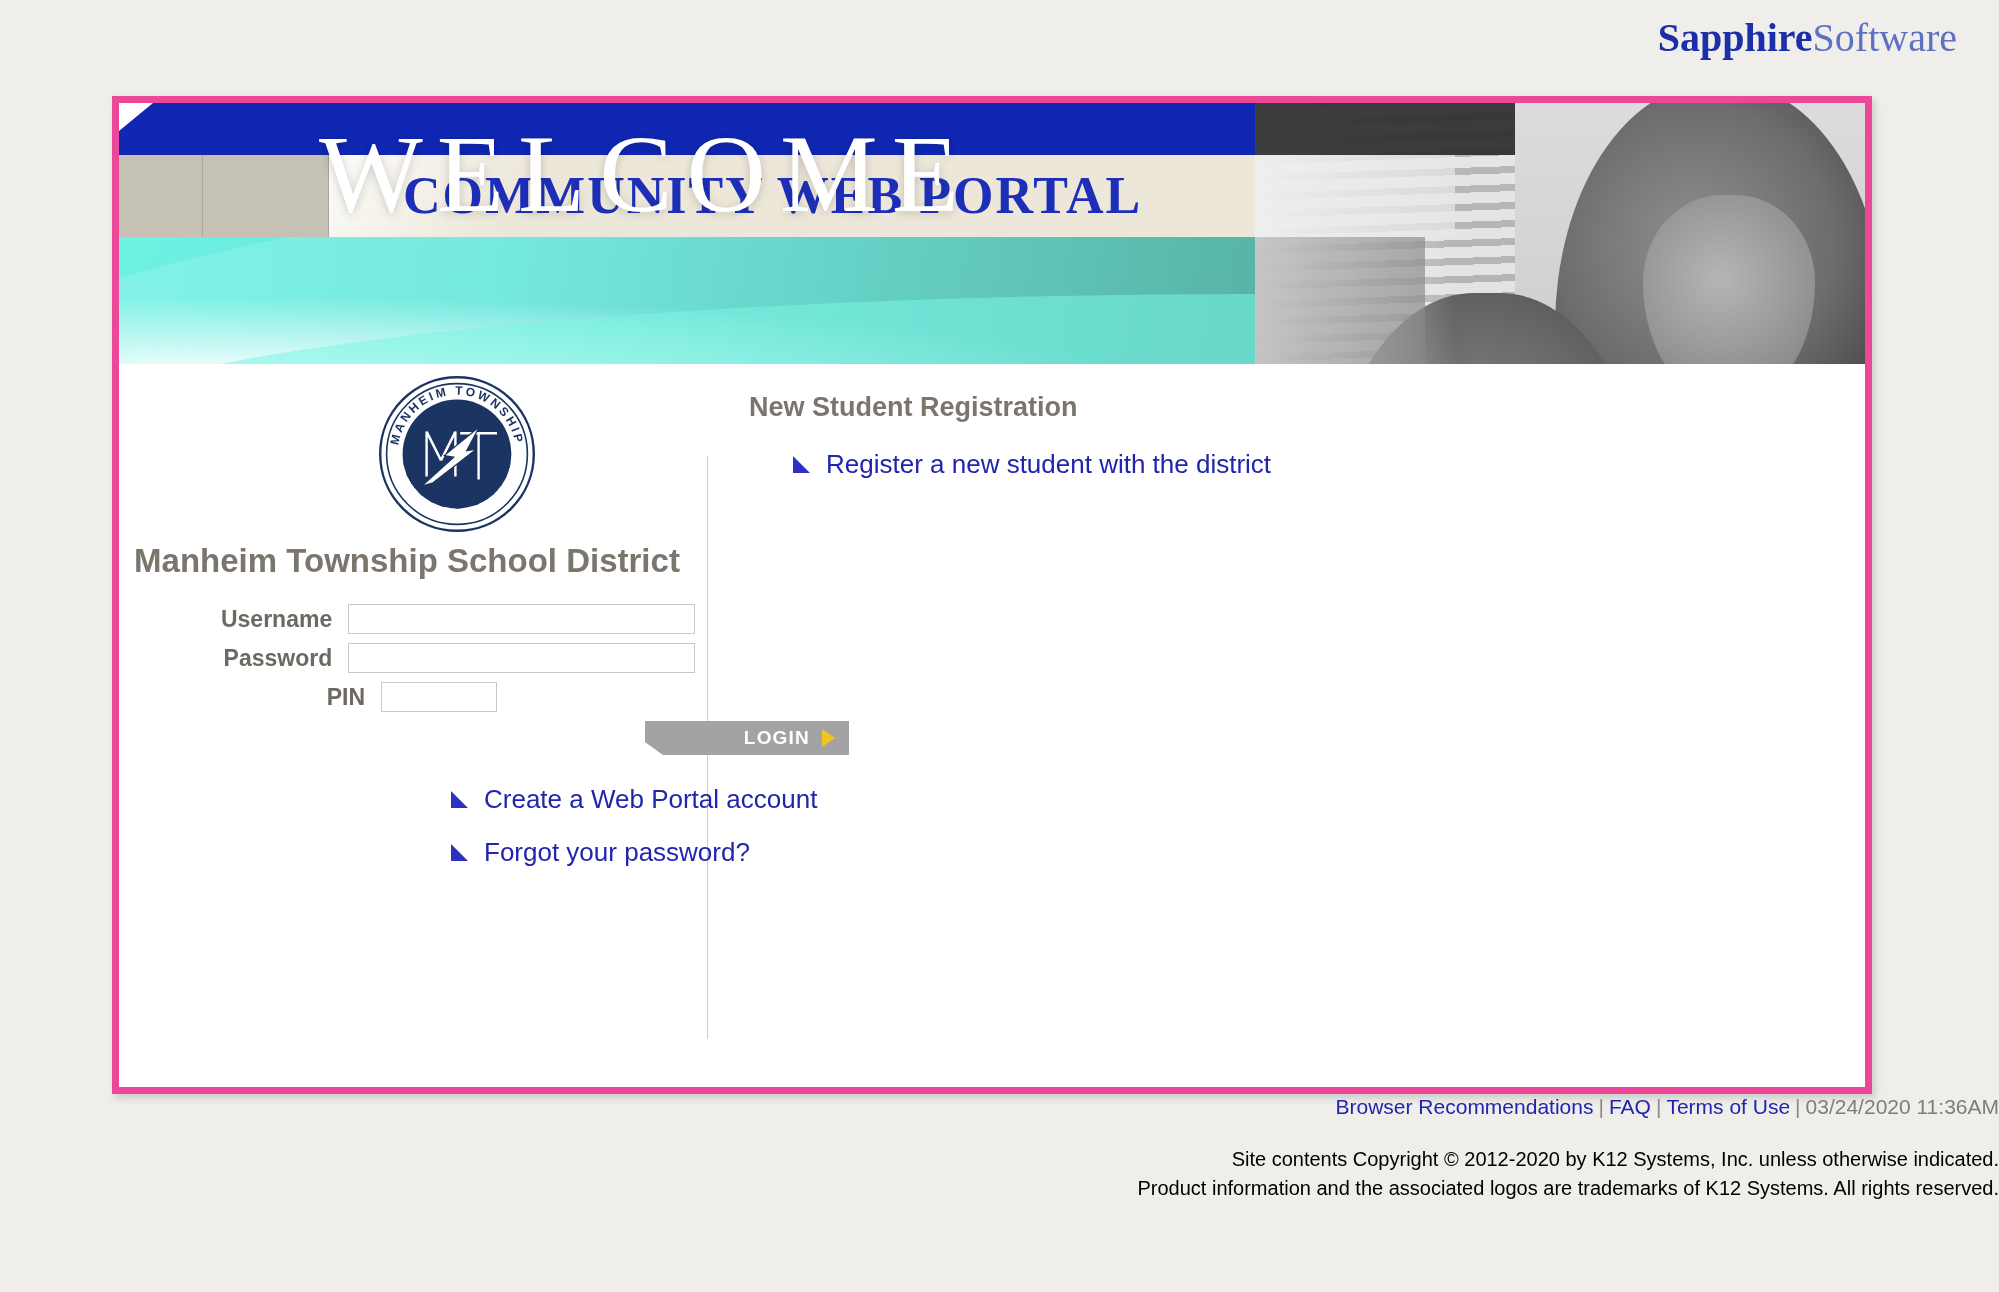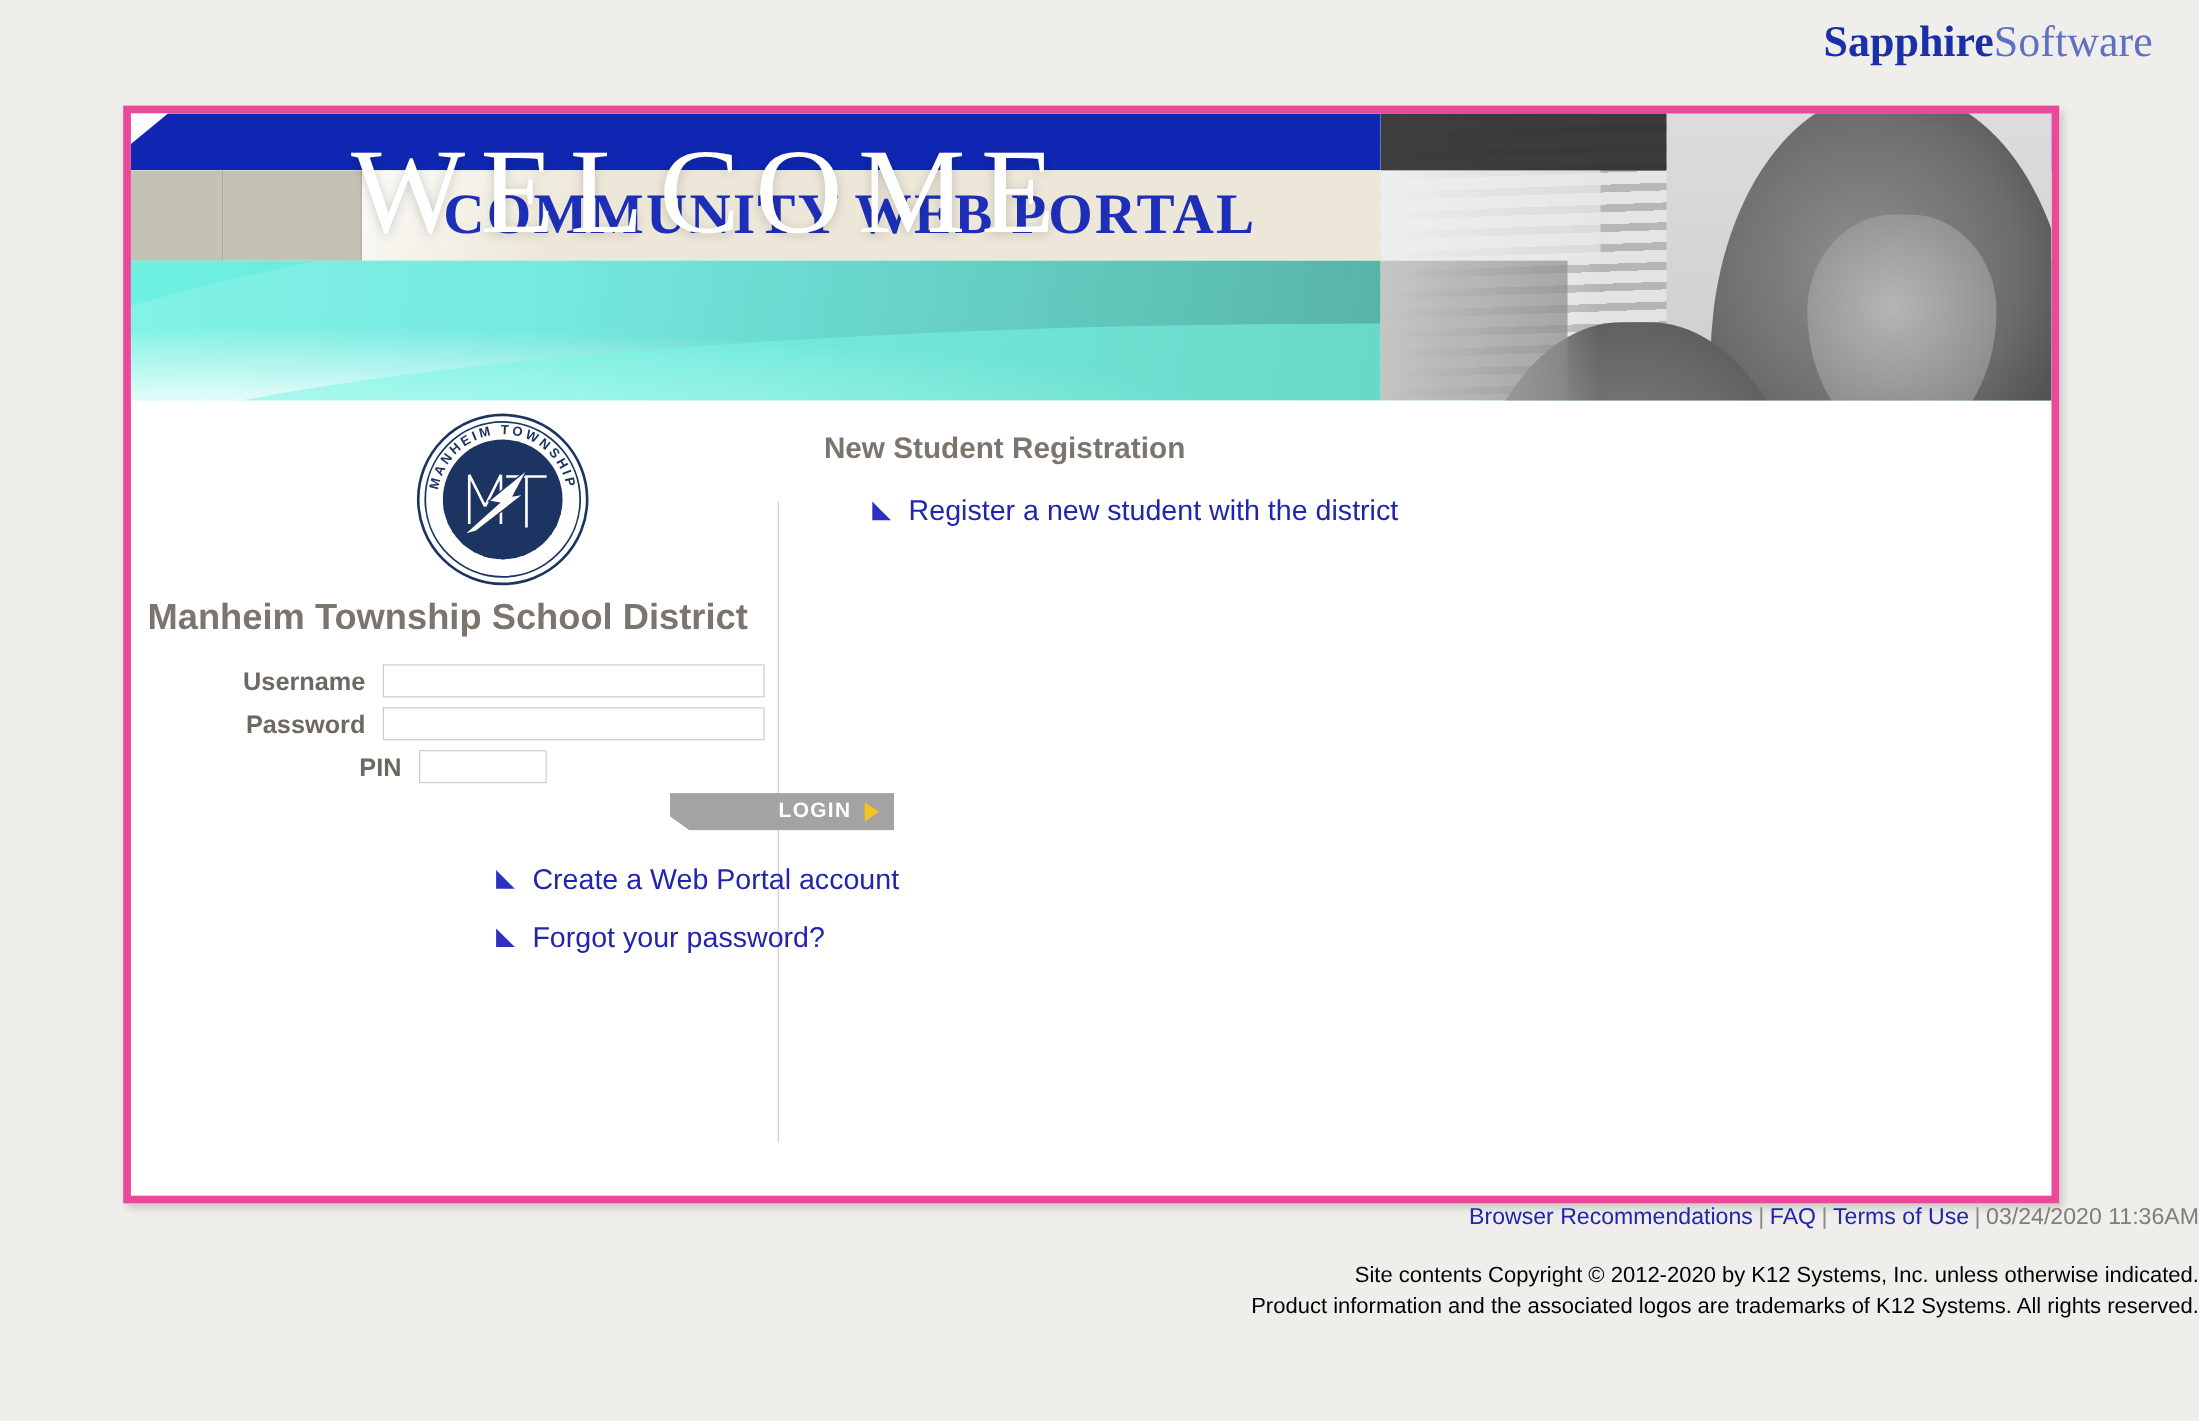--- a/index.html
+++ b/index.html
@@ -284,20 +284,21 @@
     outline: none;
   }
   .form-input.wide  { width: 398px; }
   .form-input.small { width: 116px; }
 
   .login-btn-row {
     display: flex;
     justify-content: flex-end;
     width: 694px;
     margin-top: 8px;
+    padding-left: 36px;
   }
   .login-btn {
     width: 204px;
     height: 34px;
     background: #a3a3a3;
     border: none;
     cursor: pointer;
     clip-path: polygon(0 0, 100% 0, 100% 100%, 18px 100%, 0 62%);
     display: flex;
     align-items: center;

